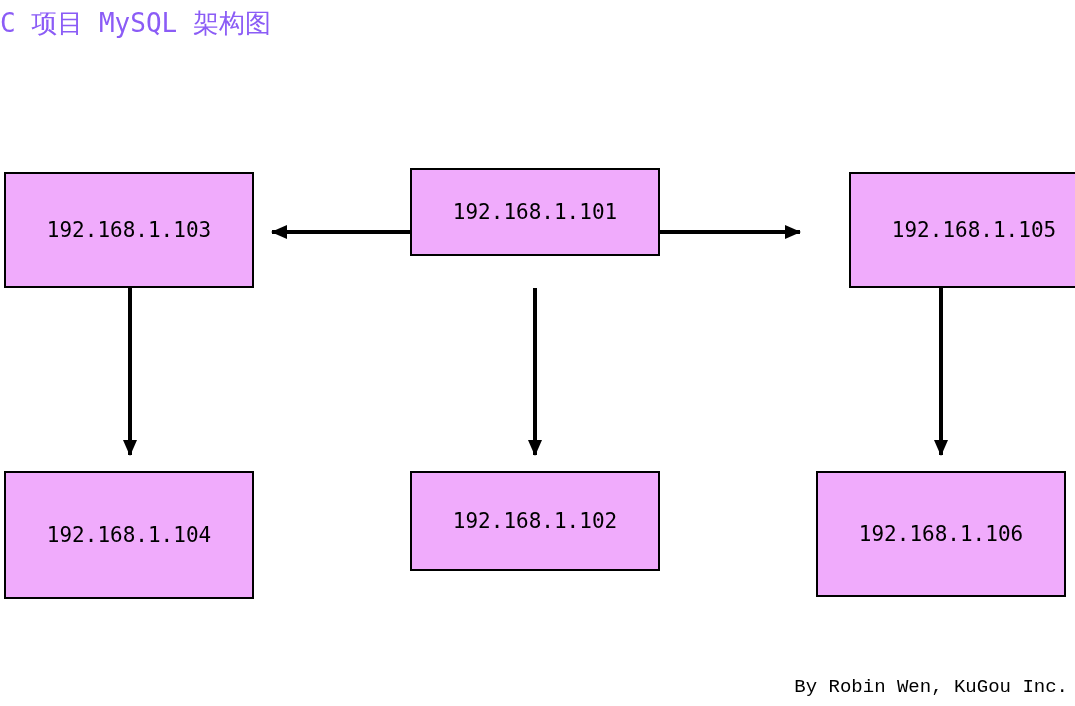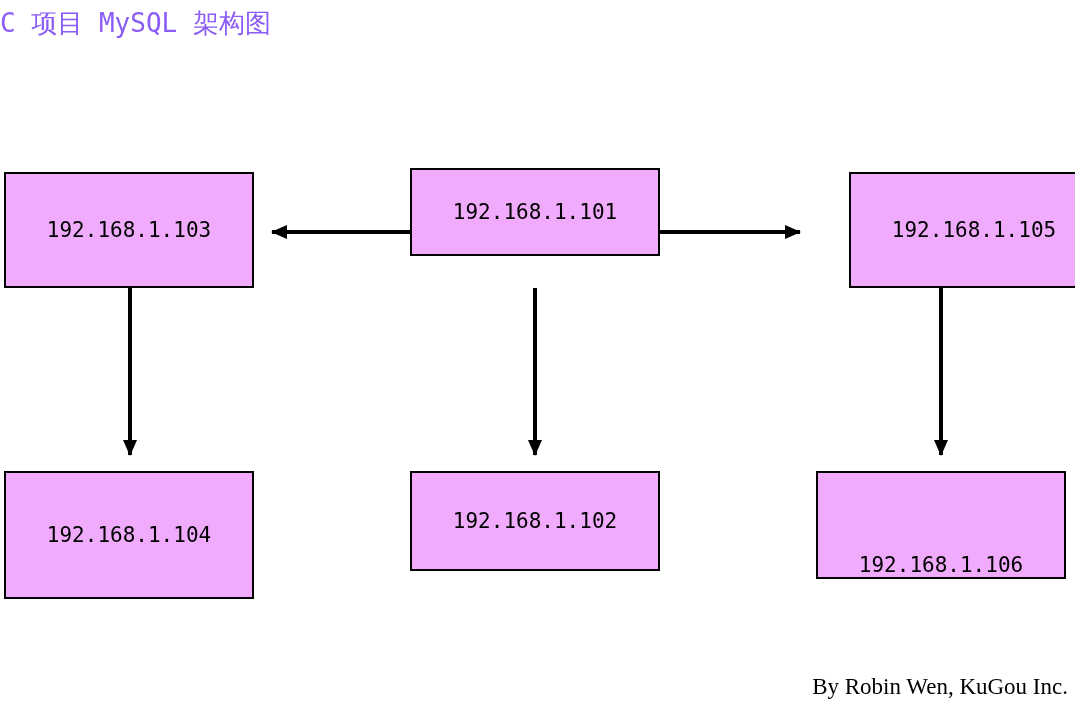--- a/index.html
+++ b/index.html
@@ -52,37 +52,37 @@
     letter-spacing: 0px;
   }
 
   
   .node-103 { left: 4px;   top: 172px; width: 250px; height: 116px; }
   .node-101 { left: 410px; top: 168px; width: 250px; height: 88px; }
   .node-105 { left: 816px; top: 172px; width: 250px; height: 116px; margin-left: 33px; }
   
   .node-104 { left: 4px;   top: 471px; width: 250px; height: 128px; }
   .node-102 { left: 410px; top: 471px; width: 250px; height: 100px; }
-  .node-106 { left: 816px; top: 471px; width: 250px; height: 108px; align-items: flex-end; }
+  .node-106 { left: 816px; top: 471px; width: 250px; height: 126px; }
 
   .edge-layer {
     position: absolute;
     left: 0;
     top: 0;
     width: 1075px;
     height: 706px;
     pointer-events: none;
   }
 
   .footer-credit {
     position: absolute;
     right: 7px;
     bottom: 6px;
-    font-family: Liberation Serif, serif;
-    font-size: 23px;
+    font-family: Liberation Mono, monospace;
+    font-size: 19px;
     line-height: 26px;
     color: #000000;
     white-space: nowrap;
   }
 </style>
 </head>
 <body>
 
 <div class="diagram-canvas">
 

